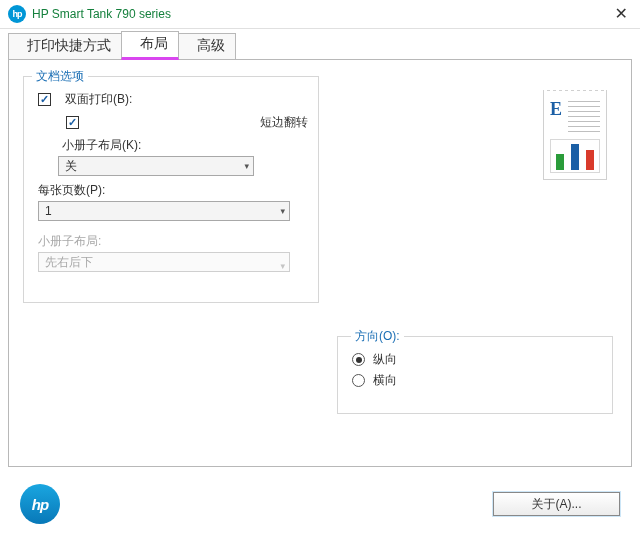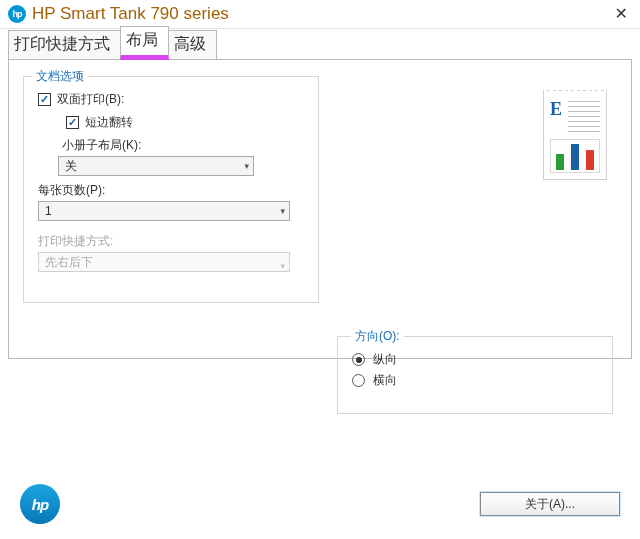--- a/index.html
+++ b/index.html
@@ -1,40 +1,40 @@
 <!DOCTYPE html>
 <html><head>
 <meta charset="utf-8">
 <style>
   * { box-sizing: border-box; }
   html,body { margin:0; padding:0; font-family: "Microsoft YaHei", "Segoe UI", Arial, sans-serif; font-size: 12px; color:#333; background:#fff;}
   .window { width:640px; height:539px; position:relative; background:#fff;border-radius:28px; }
   .titlebar { height:29px; display:flex; align-items:center; padding:0 8px; border-bottom:1px solid #e0e0e0; }
   .titlebar .hp-logo { width:18px; height:18px; border-radius:50%; background:#0096d6; display:flex; align-items:center; justify-content:center; margin-right:6px;}
   .titlebar .hp-logo span { color:#fff; font-size:9px; font-weight:bold; letter-spacing:-1px;}
-  .titlebar .title { font-size:17px; color:#a16207; }
+  .titlebar .title { font-size:12px; color:#15803d; }
   .titlebar .close { margin-left:auto; font-size:16px; color:#333; padding:0 4px; line-height:1;}
   
   .tabs-row { display:flex; align-items:flex-end; padding: 6px 8px 0 8px; height:30px;}
-  .tab { border:1px solid #b8b8b8; padding:3px 10px 4px 5px; background:#f8f8f8; font-size:16px; color:#333; margin-right:-1px; position:relative; top:1px;}
-  .tab.active { background:#fff; border-bottom:5px solid #d946ef; z-index:2;}
+  .tab { border:1px solid #b8b8b8; padding:3px 10px 4px 18px; background:#f8f8f8; font-size:14px; color:#333; margin-right:-1px; position:relative; top:1px;}
+  .tab.active { background:#fff; border-bottom:3px solid #d946ef; z-index:2;}
   
-  .tab-body { border:1px solid #b8b8b8; margin:0 8px 0 8px; height:300px; position:relative; }
+  .tab-body { border:1px solid #b8b8b8; margin:0 8px 0 8px; height:408px; position:relative; }
   
   .left-col { position:absolute; left:0; top:0; width:320px; height:100%; }
   .right-col { position:absolute; left:320px; top:0; right:0; height:100%; }
   
   .doc-frame { margin:16px 10px 0 14px; border:1px solid #d6d6d6; padding:8px 10px 30px 10px; position:relative;}
   .doc-legend { position:absolute; top:-9px; left:8px; background:#fff; padding:0 4px; color:#1b6fb5;}
   
-  .checkbox-row { display:flex; align-items:center; margin:6px 0 4px 4px;}
+  .checkbox-row { display:flex; align-items:center; margin:6px 0 4px 4px;gap:8px;}
   .checkbox-box { width:13px; height:13px; border:1px solid #333; margin-right:6px; display:flex; align-items:center; justify-content:center; font-size:10px; line-height:1;}
   .checkbox-box.checked::after { content:"✓"; color:#1b5fa5; font-weight:bold; font-size:11px;}
   .checkbox-box.disabled { border-color:#bbb;}
-  .indent1 { margin-left:32px;}
+  .indent1 { margin-left:32px;justify-content:space-between;}
   .indent2 { margin-left:24px;}
   
   .label-txt {}
   .label-txt.disabled { color:#a8a8a8;}
   
   .field-label { margin:6px 0 2px 4px; display:block;}
   
   .select { height:20px; border:1px solid #a8a8a8; background:#f4f4f4; display:flex; align-items:center; padding:0 4px 0 6px; position:relative; font-size:12px;}
   .select .arrow { margin-left:auto; font-size:9px; color:#555;}
   .select.wide { width:252px;}
@@ -52,21 +52,21 @@
   
   .orient-frame { position:absolute; left:8px; right:18px; top:276px; border:1px solid #d6d6d6; padding:10px 12px 20px 12px;}
   .orient-legend { position:absolute; top:-9px; left:13px; background:#fff; padding:0 4px; color:#1b6fb5;}
   .radio-row { display:flex; align-items:center; margin:4px 0 4px 2px;}
   .radio-outer { width:13px; height:13px; border:1px solid #555; border-radius:50%; margin-right:8px; display:flex; align-items:center; justify-content:center;}
   .radio-outer.selected::after { content:""; width:6px; height:6px; background:#333; border-radius:50%;}
   
   .bottom-bar { position:absolute; left:0; right:0; bottom:0; height:66px; display:flex; align-items:center; padding:0 20px 4px 20px;}
   .hp-footer-logo { width:40px; height:40px; border-radius:50%; background:linear-gradient(#1aa6e0,#0878b8); display:flex; align-items:center; justify-content:center;}
   .hp-footer-logo span { color:#fff; font-size:15px; font-weight:bold; font-style:italic; letter-spacing:-1px;}
-  .about-btn { margin-left:auto; width:140px; height:24px; border:1px solid #888; background:linear-gradient(#fff,#ececec); display:flex; align-items:center; justify-content:center; box-shadow:0 0 0 1px #cde6f7;}
+  .about-btn { margin-left:auto; width:127px; height:24px; border:1px solid #888; background:linear-gradient(#fff,#ececec); display:flex; align-items:center; justify-content:center; box-shadow:0 0 0 1px #cde6f7;}
 </style>
 </head>
 <body>
 
 <div class="window">
 
   <div class="titlebar">
     <div class="hp-logo">
         <span>hp</span>
       </div>
@@ -104,21 +104,21 @@
           </div>
         </div>
 
         <span class="field-label" style="margin-left:4px;">每张页数(P):</span>
         <div class="select wide" style="margin-left:4px;">
           <span>1</span>
           <span class="arrow">▾</span>
         </div>
 
 
-        <span class="field-label disabled" style="color:#a8a8a8; margin-left:4px; margin-top:12px;">打印快捷方式:</span>
+        <span class="field-label disabled" style="color:#a8a8a8; margin-left:4px; margin-top:12px;">小册子布局:</span>
         <div class="select wide disabled" style="margin-left:4px;">
           <span>先右后下</span>
           <span class="arrow">▾</span>
         </div>
       </div>
     </div>
 
     <div class="right-col">
       <div class="preview-img">
         <div class="torn"></div>

